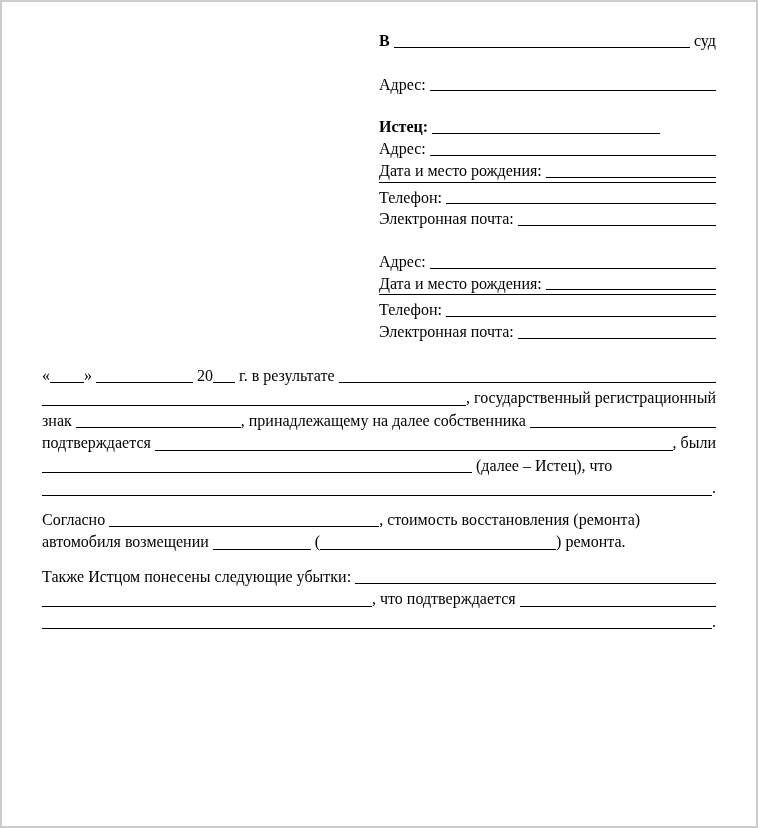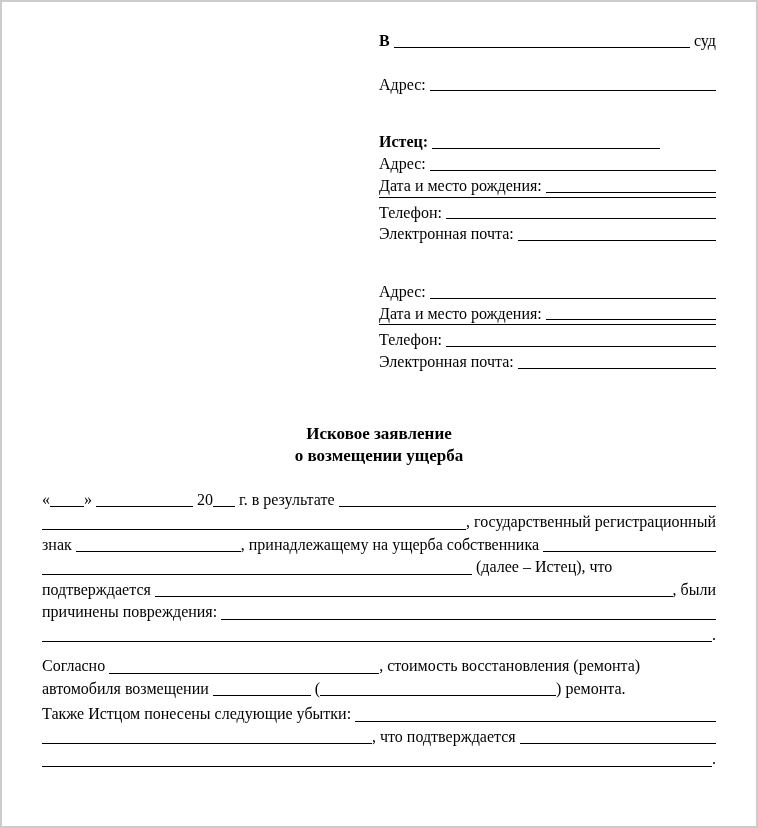--- a/index.html
+++ b/index.html
@@ -26,31 +26,31 @@
   .txt { flex: 0 0 auto; }
   .bold { font-weight: bold; }
   .blank {
     flex: 0 0 auto;
     height: 0;
     border-bottom: 1.6px solid #000;
     margin-bottom: 4px;
   }
   .blank.fill { flex: 1 1 auto; }
   .group-gap-lg { margin-top: 22px; }
-  .group-gap { margin-top: 36px; }
+  .group-gap { margin-top: 21px; }
   .title {
     margin-top: 50px;
     text-align: center;
     font-weight: bold;
     font-size: 17px;
     line-height: 22px;
   }
   .body-text { margin-top: 22px; }
   .para2 { margin-top: 9px; text-align: right; }
-  .para3 { margin-top: 3px; }
+  .para3 { margin-top: 12px; }
 </style>
 </head>
 <body>
 
 <div class="page">
 
   <div class="right-col">
     <div class="group">
         <div class="line"><span class="txt bold">В </span><span class="blank fill"></span><span class="txt"> суд</span></div>
       </div>
@@ -67,33 +67,28 @@
       </div>
     <div class="group group-gap">
         <div class="line"><span class="txt">Адрес: </span><span class="blank fill"></span></div>
         <div class="line"><span class="txt">Дата и место рождения: </span><span class="blank fill"></span></div>
         <div class="line"><span class="blank fill"></span></div>
         <div class="line"><span class="txt">Телефон: </span><span class="blank fill"></span></div>
         <div class="line"><span class="txt">Электронная почта: </span><span class="blank fill"></span></div>
       </div>
   </div>
 
-  <div class="title">
-    <div>Исковое заявление</div>
-    <div>о возмещении ущерба</div>
-  </div>
 
   <div class="body-text">
     <div class="para para1">
         <div class="line"><span class="txt">«</span><span class="blank" style="width: 34px;"></span><span class="txt">» </span><span class="blank" style="width: 97px;"></span><span class="txt"> 20</span><span class="blank" style="width: 22px;"></span><span class="txt"> г. в результате </span><span class="blank fill"></span></div>
         <div class="line"><span class="blank fill"></span><span class="txt">, государственный регистрационный</span></div>
-        <div class="line"><span class="txt">знак </span><span class="blank" style="width: 165px;"></span><span class="txt">, принадлежащему на ущерба собственника </span><span class="blank fill"></span></div>
+        <div class="line"><span class="txt">знак </span><span class="blank" style="width: 165px;"></span><span class="txt">, принадлежащему на далее собственника </span><span class="blank fill"></span></div>
+        <div class="line"><span class="txt">подтверждается </span><span class="blank fill"></span><span class="txt">, были</span></div>
         <div class="line"><span class="blank" style="width: 430px;"></span><span class="txt"> (далее – Истец), что</span></div>
-        <div class="line"><span class="txt">подтверждается </span><span class="blank fill"></span><span class="txt">, были</span></div>
-        <div class="line"><span class="txt">причинены повреждения: </span><span class="blank fill"></span></div>
         <div class="line"><span class="blank fill"></span><span class="txt">.</span></div>
       </div>
     <div class="para para2">
         <div class="line"><span class="txt">Согласно </span><span class="blank" style="width: 270px;"></span><span class="txt">, стоимость восстановления (ремонта)</span></div>
         <div class="line"><span class="txt">автомобиля возмещении </span><span class="blank" style="width: 98px;"></span><span class="txt"> (</span><span class="blank" style="width: 236px;"></span><span class="txt">) ремонта.</span></div>
       </div>
     <div class="para para3">
         <div class="line"><span class="txt">Также Истцом понесены следующие убытки: </span><span class="blank fill"></span></div>
         <div class="line"><span class="blank" style="width: 330px;"></span><span class="txt">, что подтверждается </span><span class="blank fill"></span></div>
         <div class="line"><span class="blank fill"></span><span class="txt">.</span></div>

